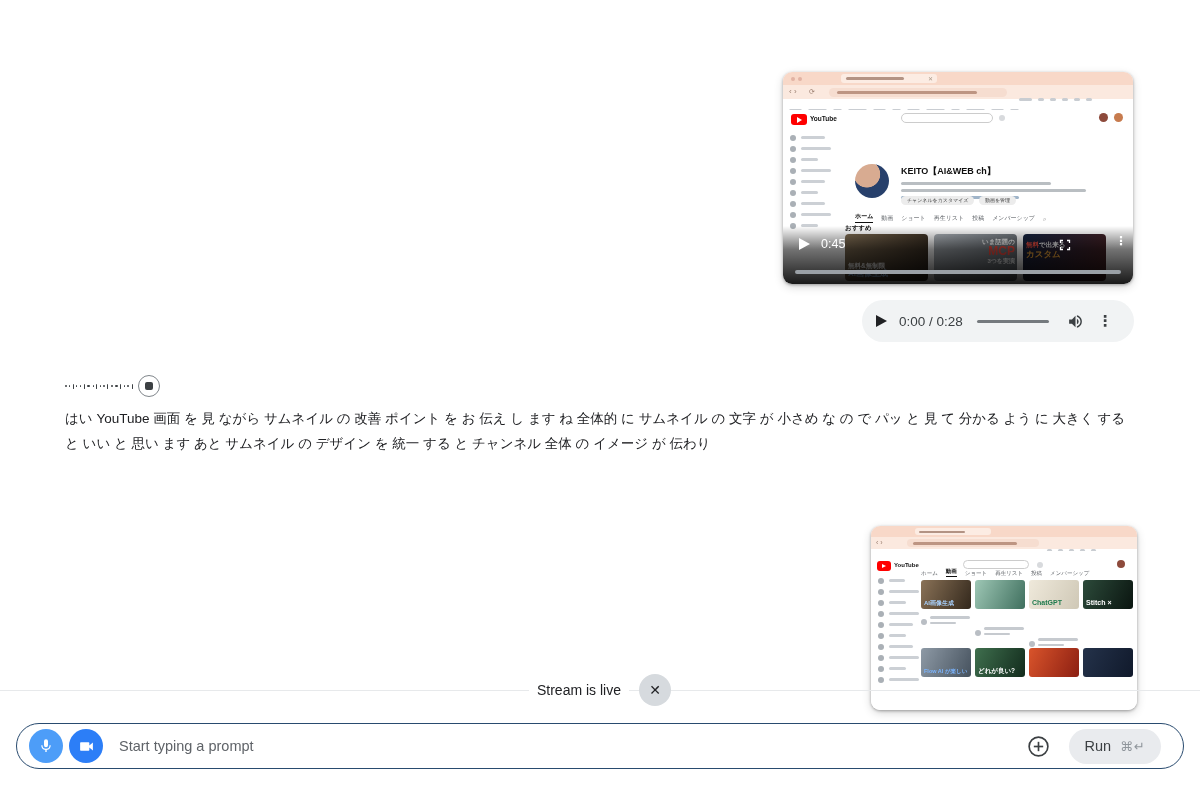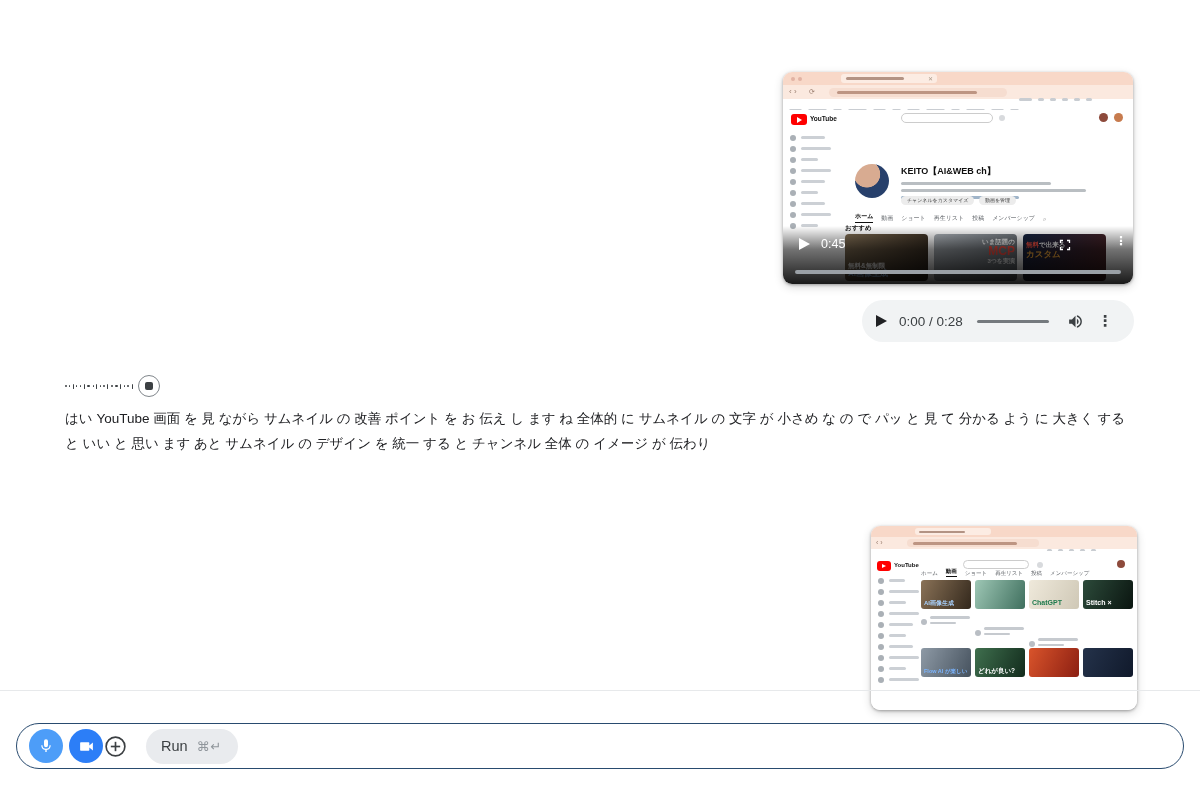--- a/index.html
+++ b/index.html
@@ -288,32 +288,37 @@
         <span class="thumb-label" style="color:#fff;font-weight:800;font-size:6px;"></span>
         </div>
       <div class="abs" style="left:212px;top:90px;width:50px;height:29px;border-radius:3px;background:linear-gradient(115deg,#24324a,#10192b);overflow:hidden;">
         <span class="thumb-label" style="color:#fff;font-weight:800;font-size:6px;"></span>
         </div>
 
     </div>
   </div>
 
   <div class="divider"></div>
+  <div class="liverow">
+    <span class="livelabel">Stream is live</span>
+    <span class="liveclose">✕</span>
+  </div>
 
   <div class="pbar">
     <span class="roundbtn mic">
       <svg width="16" height="16" viewBox="0 0 24 24" fill="#fff">
           <path d="M12 14a3 3 0 0 0 3-3V5a3 3 0 0 0-6 0v6a3 3 0 0 0 3 3zm5.3-3a5.3 5.3 0 0 1-10.6 0H4.9a7.1 7.1 0 0 0 6.1 7v3h2v-3a7.1 7.1 0 0 0 6.1-7h-1.8z"></path>
         </svg>
     </span>
     <span class="roundbtn cam">
       <svg width="17" height="17" viewBox="0 0 24 24" fill="#fff">
           <path d="M16 10.5V7c0-.6-.4-1-1-1H4c-.6 0-1 .4-1 1v10c0 .6.4 1 1 1h11c.6 0 1-.4 1-1v-3.5l5 4v-11l-5 4z"></path>
         </svg>
     </span>
+    <input class="pinput" type="text" placeholder="Start typing a prompt" style="">
     <span class="plusbtn">
       <svg width="25" height="25" viewBox="0 0 24 24" fill="none" stroke="#3c4043" stroke-width="1.6">
           <circle cx="12" cy="12" r="9"></circle>
           <line x1="12" y1="7.5" x2="12" y2="16.5"></line>
           <line x1="7.5" y1="12" x2="16.5" y2="12"></line>
         </svg>
     </span>
     <span class="runbtn">
       <span class="rl">Run</span>
       <span class="rs">⌘↵</span>

